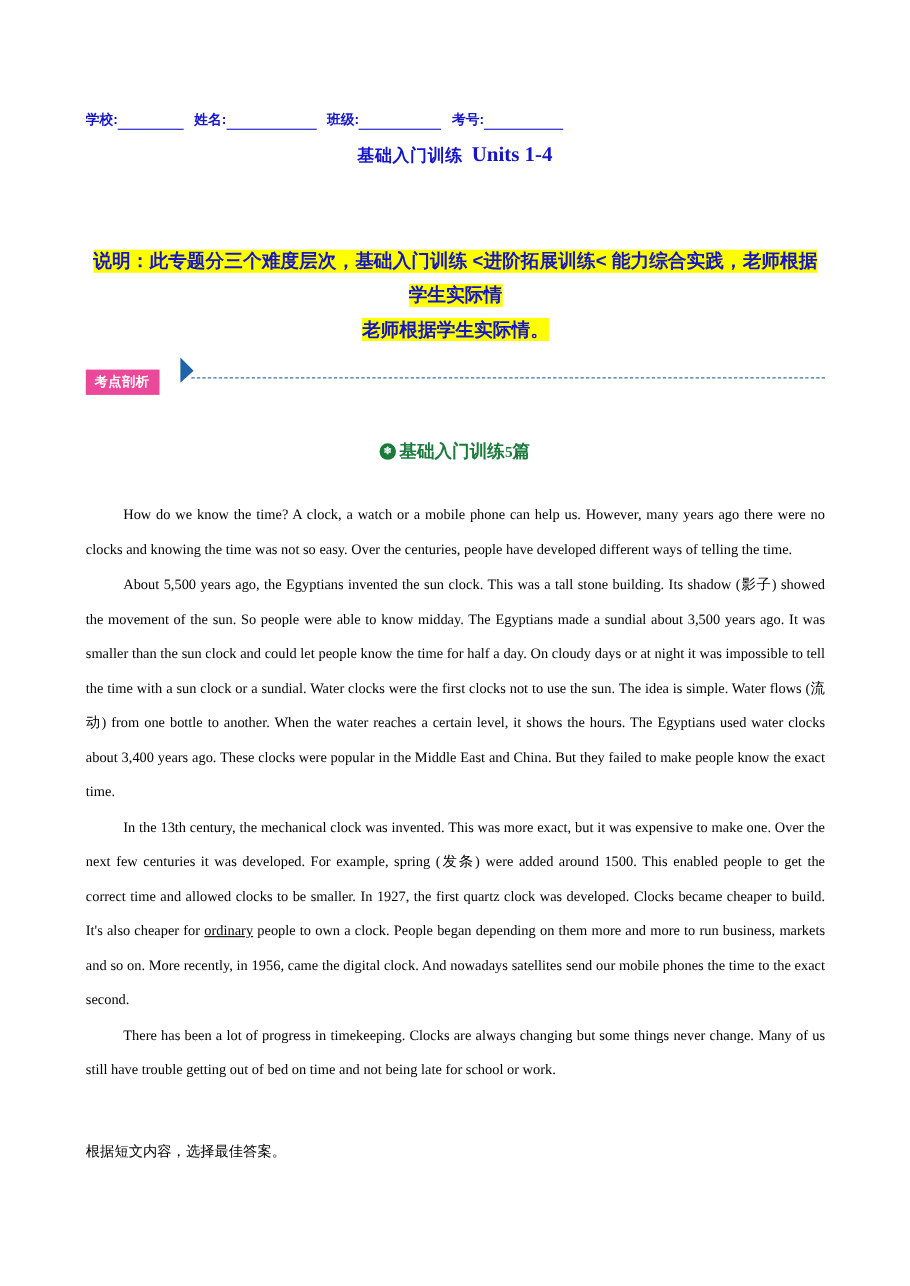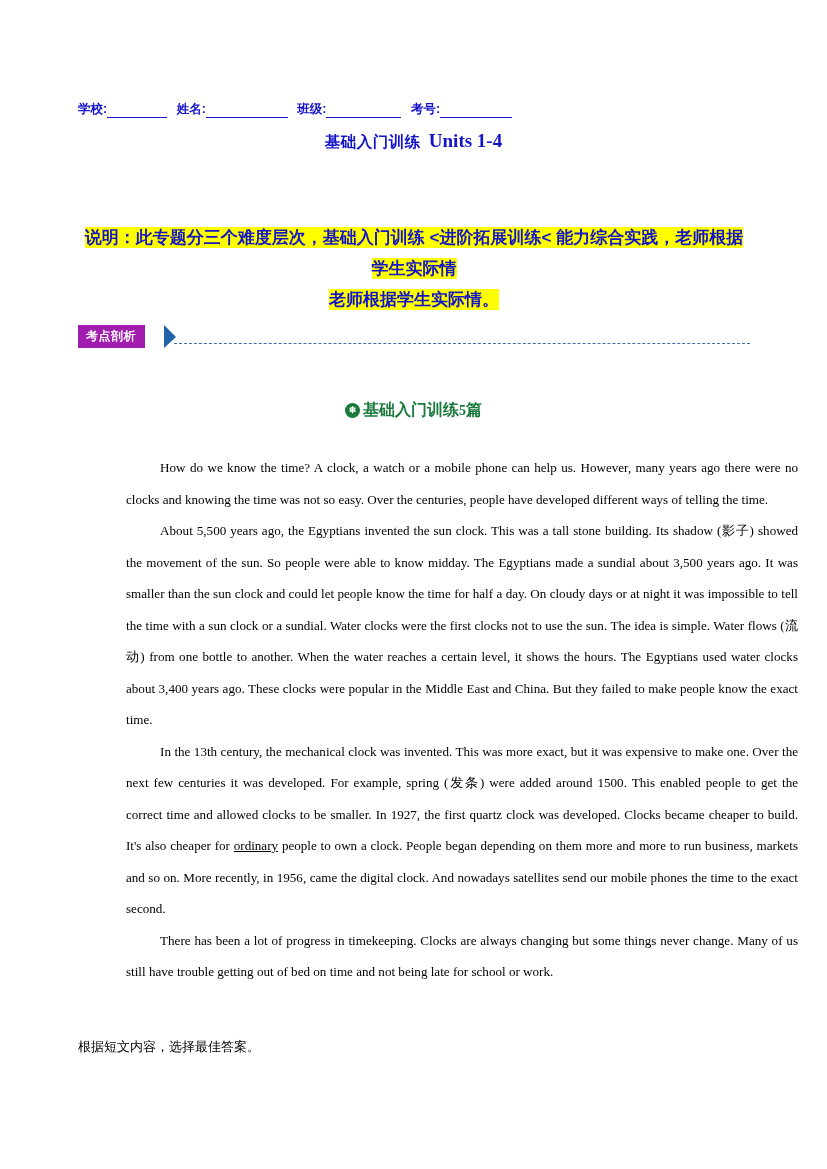--- a/index.html
+++ b/index.html
@@ -116,23 +116,23 @@
   .tag-wrap {
     position: absolute;
     left: 78px;
     top: 325px;
     width: 672px;
     height: 28px;
   }
   .tag {
     position: absolute;
     left: 0;
-    top: 0;
+    top: 11px;
     height: 23px;
-    background: #a21caf;
+    background: #ec4899;
     color: #ffffff;
     font-family: "Liberation Sans", sans-serif;
     font-size: 12px;
     font-weight: bold;
     line-height: 23px;
     padding: 0 9px 0 8px;
     letter-spacing: 0.5px;
   }
   .tag-tail {
     position: absolute;
@@ -188,21 +188,20 @@
     position: absolute;
     left: 78px;
     top: 452px;
     width: 672px;
     font-family: "Liberation Serif", serif;
     font-size: 13.1px;
     line-height: 31.5px;
     text-align: justify;
     text-justify: inter-word;
     color: #000000;
-    margin-left: 48px;
   }
   .passage p {
     margin: 0;
     text-indent: 2.6em;
   }
   .passage .u {
     text-decoration: underline;
   }
   .prompt {
     position: absolute;

